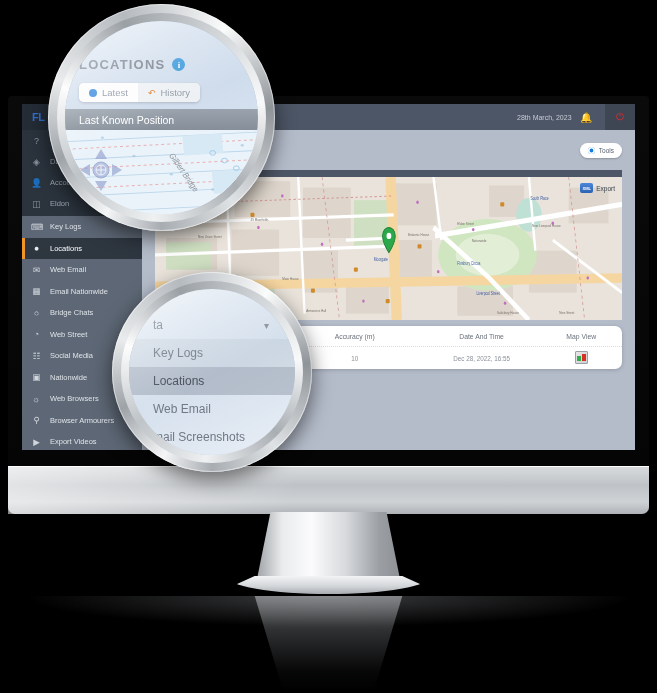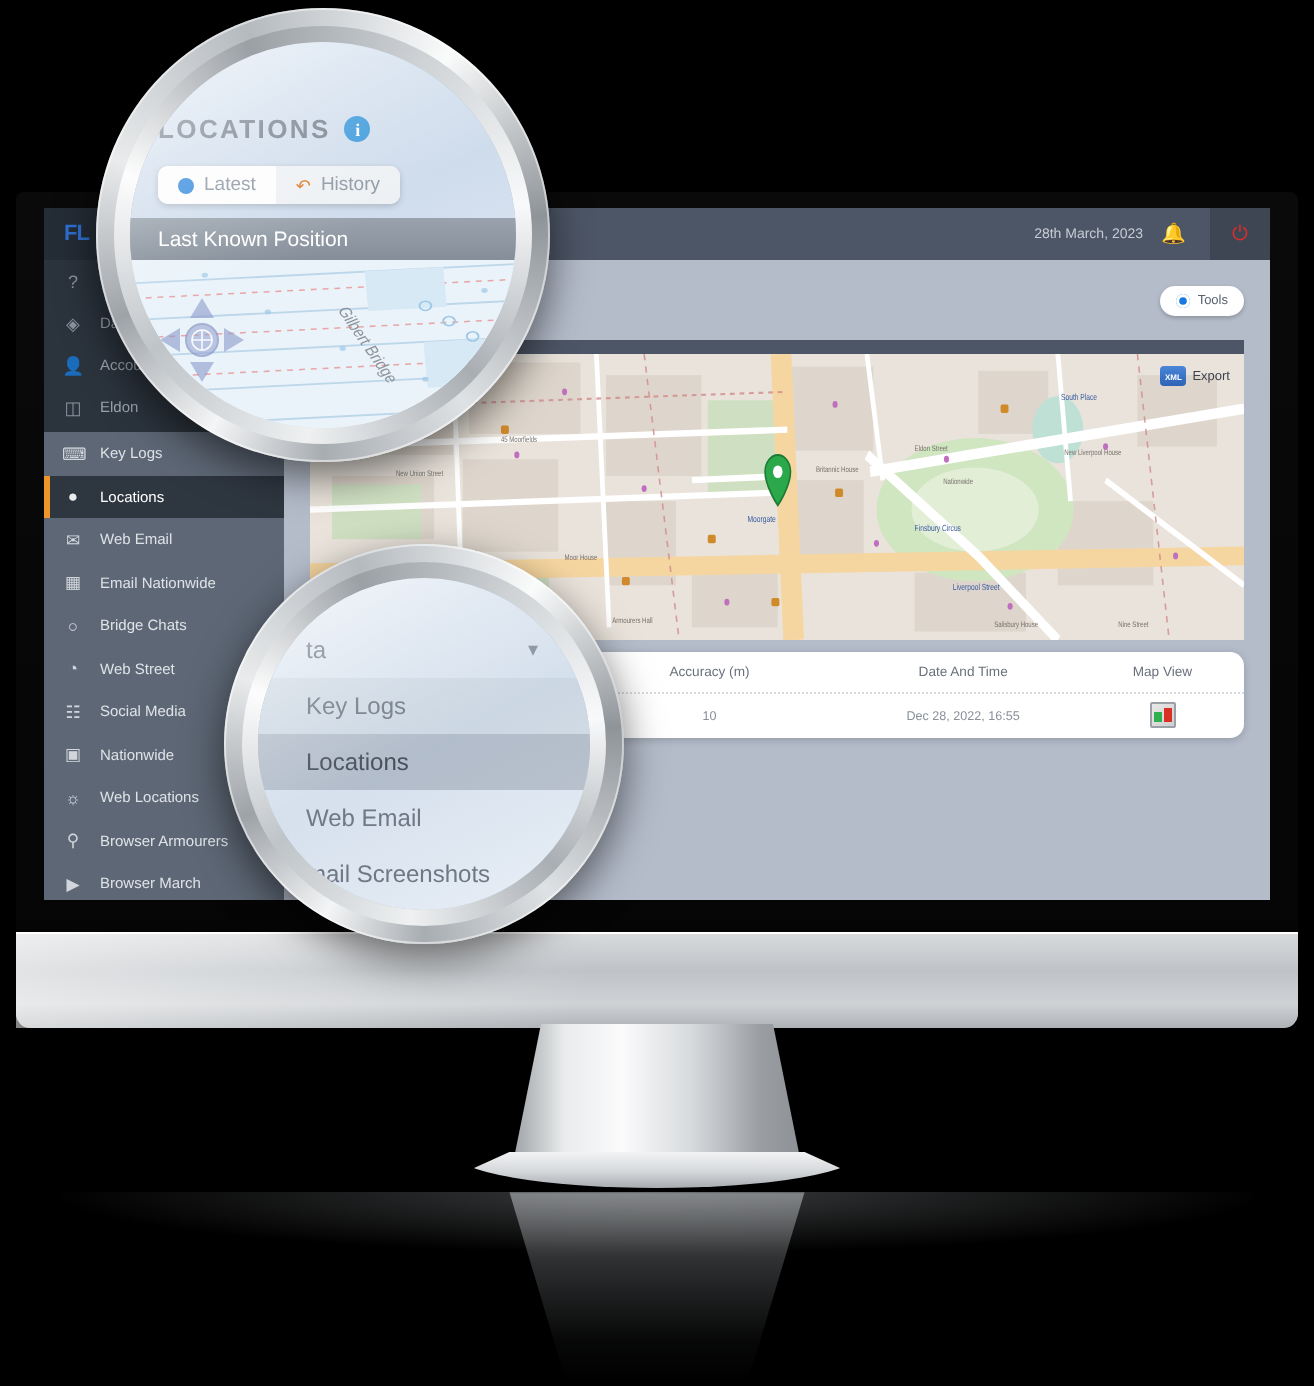--- a/index.html
+++ b/index.html
@@ -221,29 +221,29 @@
           <div class="nav-item">
             <span class="ic">☷</span>
             <span>Social Media</span>
           </div>
           <div class="nav-item">
             <span class="ic">▣</span>
             <span>Nationwide</span>
           </div>
           <div class="nav-item">
             <span class="ic">☼</span>
-            <span>Web Locations</span>
+            <span>Web Browsers</span>
           </div>
           <div class="nav-item">
             <span class="ic">⚲</span>
             <span>Browser Armourers</span>
           </div>
           <div class="nav-item">
             <span class="ic">▶</span>
-            <span>Browser March</span>
+            <span>Export Videos</span>
           </div>
 
         </div>
       </div>
 
       <div class="content">
 
         <div class="topbar">
           <span class="topbar-date">28th March, 2023</span>
           <span class="bell">🔔</span>

